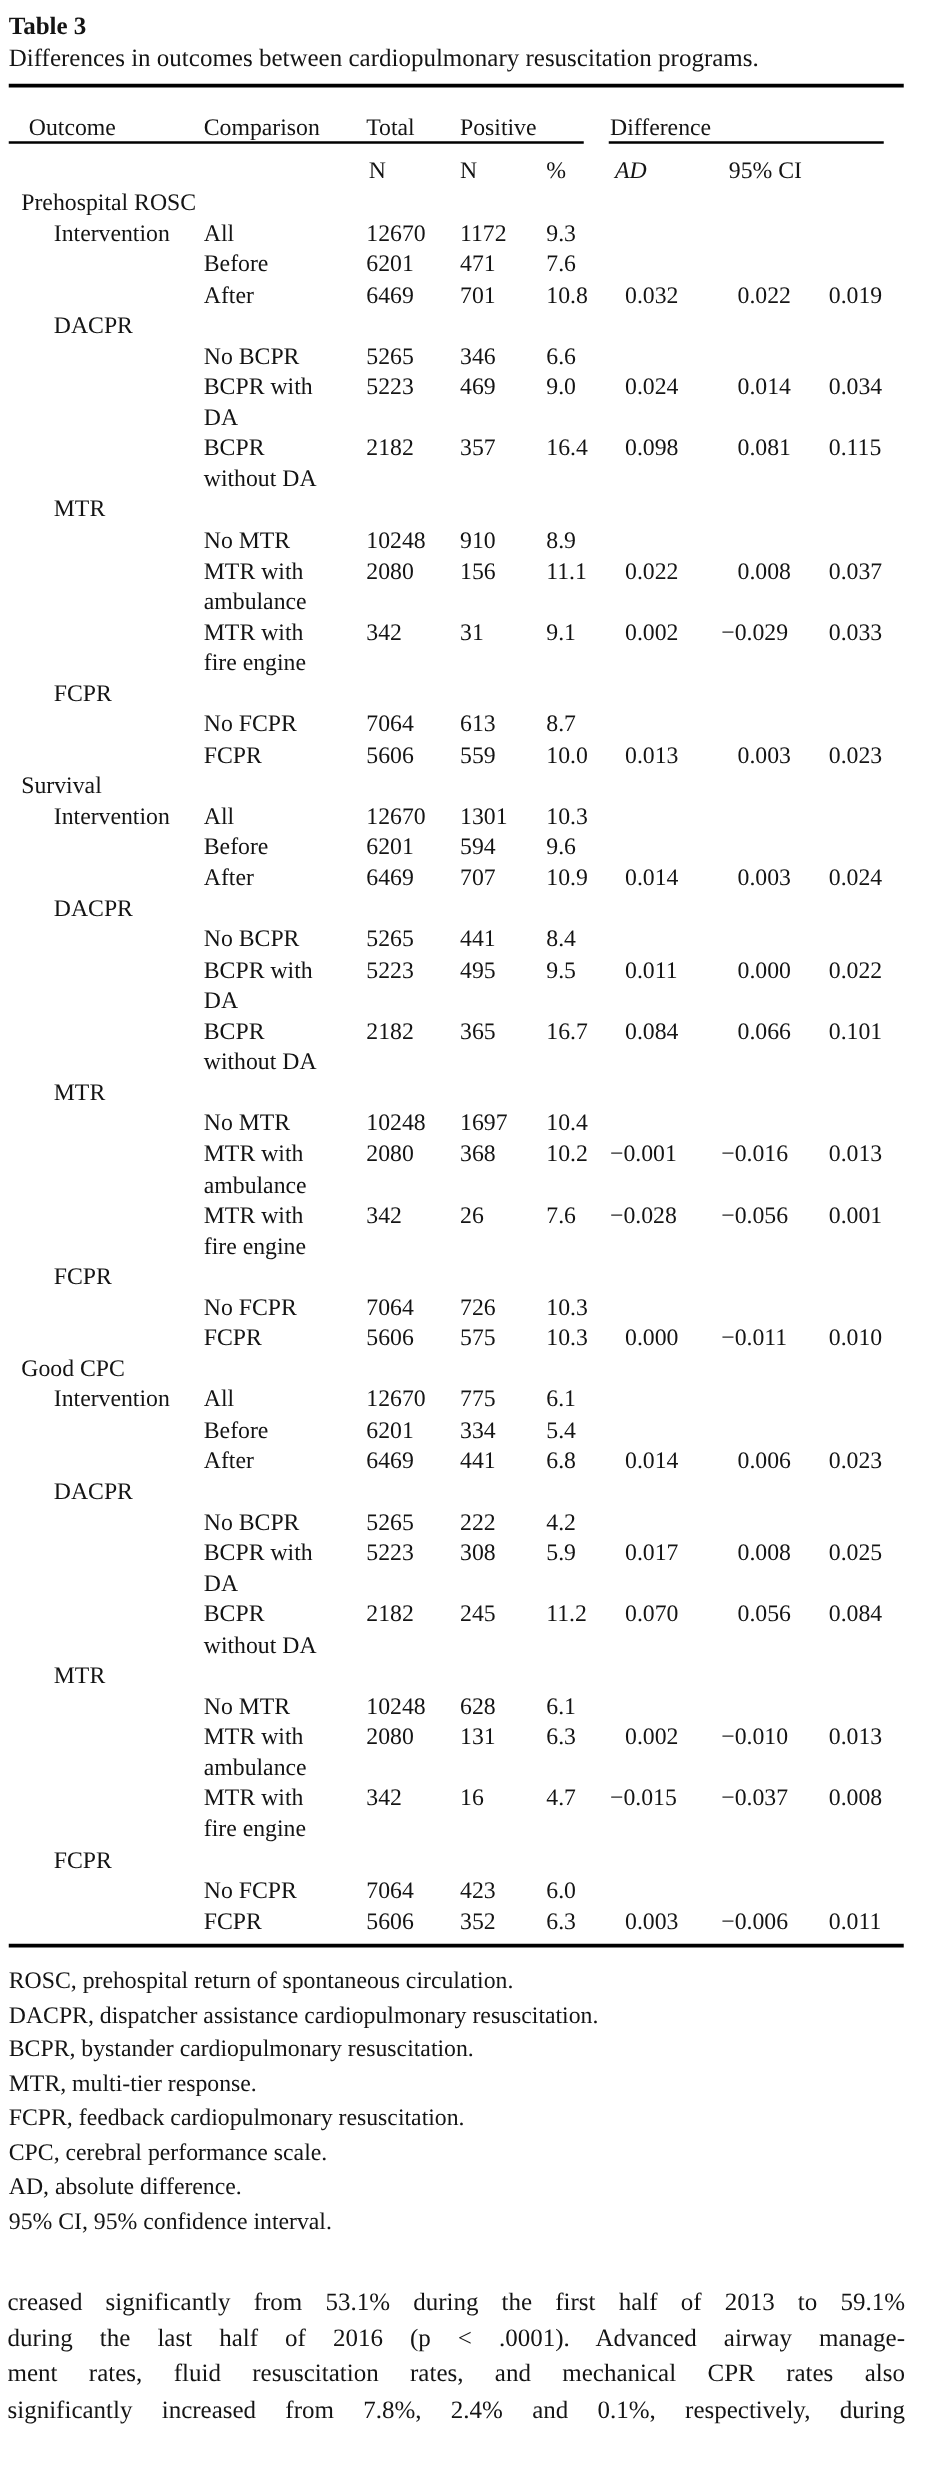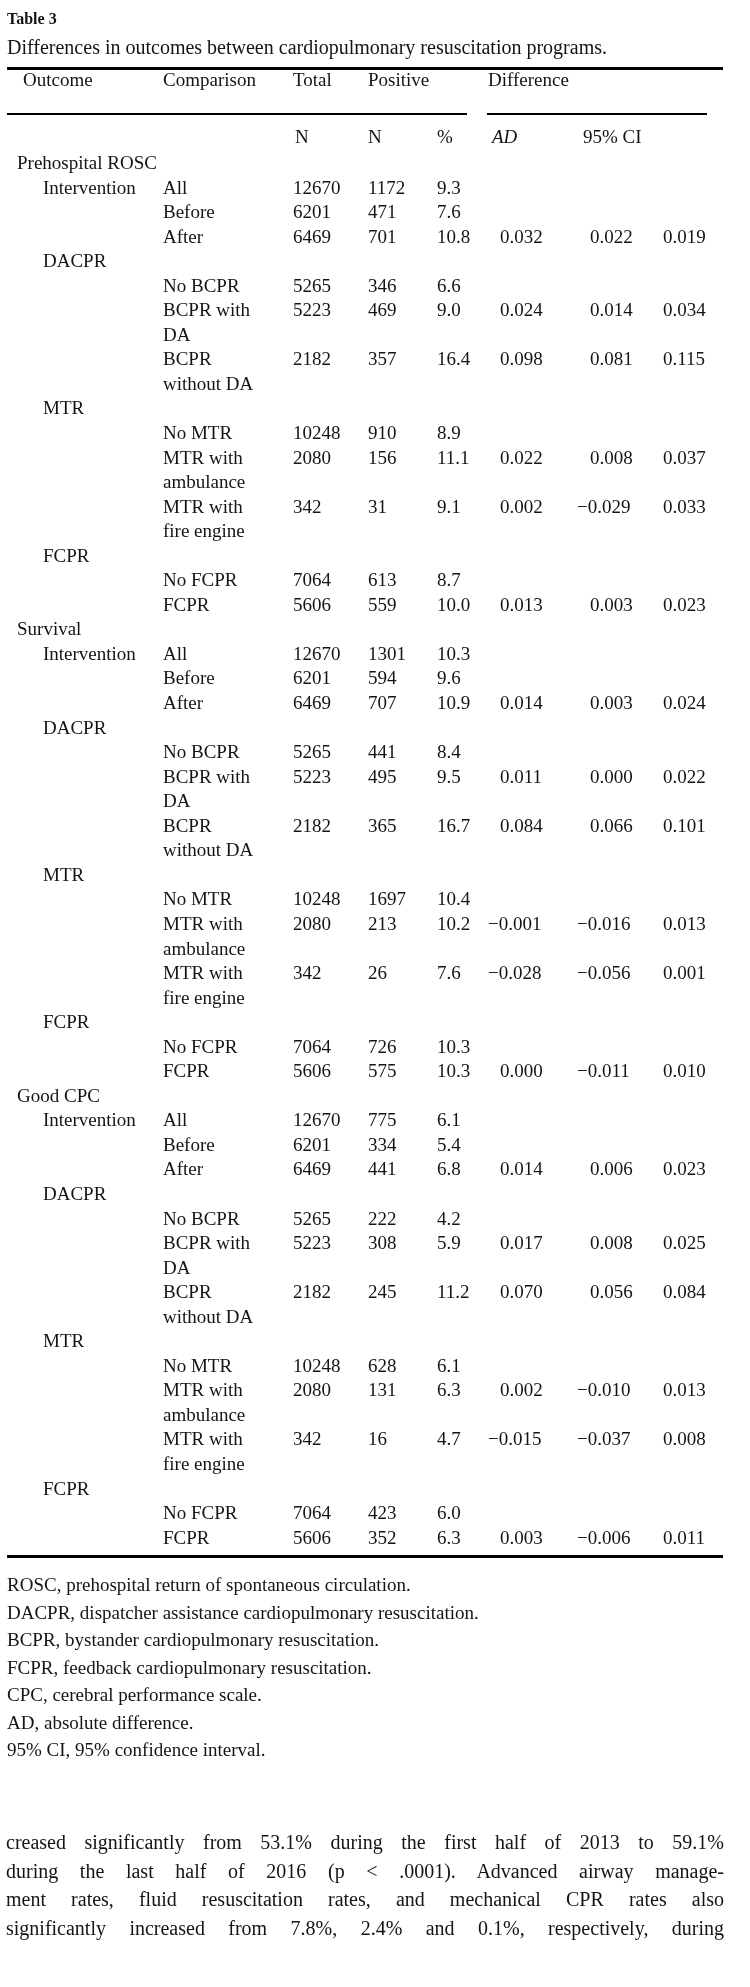--- a/index.html
+++ b/index.html
@@ -8,39 +8,39 @@
     background: #ffffff;
     font-family: "Liberation Serif", serif;
     color: #141414;
     overflow: hidden;
     position: relative;
   }
   .page { position: relative; width: 750px; height: 1987px; background: #fff; }
 
   .tbl-title {
     position: absolute; top: 10px; left: 7px;
-    font-size: 16px; font-weight: bold;
+    font-size: 20px; font-weight: bold;
   }
   .tbl-caption {
     position: absolute; top: 36px; left: 7px; width: 717px;
     font-size: 20px;
   }
 
   .rule { position: absolute; background: #000; }
   .rule-top    { top: 67px;  left: 7px;   width: 716px; height: 2.5px; }
   .rule-mid-l  { top: 113px; left: 7px;   width: 460px; height: 2px; }
   .rule-mid-r  { top: 113px; left: 487px; width: 220px; height: 2px; }
   .rule-bottom { top: 1555px; left: 7px;  width: 716px; height: 2.5px; }
 
   .grid-row {
     display: grid;
     grid-template-columns: 156px 130px 75px 69px 51px 89px 86px 60px;
     width: 716px;
   }
-  .h1 { position: absolute; top: 69px; left: 7px; font-size: 19px; }
+  .h1 { position: absolute; top: 92px; left: 7px; font-size: 19px; }
   .h2 { position: absolute; top: 126px; left: 7px; font-size: 19px; }
   .h1 .g1 { grid-column: 1; padding-left: 16px; }
   .h1 .g2 { grid-column: 2; }
   .h1 .g3 { grid-column: 3; }
   .h1 .g4 { grid-column: 4 / 6; }
   .h1 .g6 { grid-column: 6 / 9; }
   .h2 .g3 { grid-column: 3; padding-left: 2px; }
   .h2 .g4 { grid-column: 4; }
   .h2 .g5 { grid-column: 5; }
   .h2 .g6 { grid-column: 6; padding-left: 4px; font-style: italic; }
@@ -356,21 +356,21 @@
     <div class="cell c-p">10.4</div>
     <div class="cell c-ad"></div>
     <div class="cell c-lo"></div>
     <div class="cell c-hi"></div>
   </div>
       <div class="grid-row trow">
     <div class="cell c-o lvl1"></div>
     <div class="cell c-c">MTR with
 ambulance</div>
     <div class="cell c-t">2080</div>
-    <div class="cell c-n">213</div>
+    <div class="cell c-n">368</div>
     <div class="cell c-p">10.2</div>
     <div class="cell c-ad neg">−0.001</div>
     <div class="cell c-lo neg">−0.016</div>
     <div class="cell c-hi">0.013</div>
   </div>
       <div class="grid-row trow">
     <div class="cell c-o lvl1"></div>
     <div class="cell c-c">MTR with
 fire engine</div>
     <div class="cell c-t">342</div>
@@ -565,20 +565,21 @@
     <div class="cell c-hi">0.011</div>
   </div>
     </div>
 
   <div class="rule rule-bottom"></div>
 
   <div id="footnotes">
       <div class="fn-line">ROSC, prehospital return of spontaneous circulation.</div>
       <div class="fn-line">DACPR, dispatcher assistance cardiopulmonary resuscitation.</div>
       <div class="fn-line">BCPR, bystander cardiopulmonary resuscitation.</div>
+      <div class="fn-line">MTR, multi-tier response.</div>
       <div class="fn-line">FCPR, feedback cardiopulmonary resuscitation.</div>
       <div class="fn-line">CPC, cerebral performance scale.</div>
       <div class="fn-line">AD, absolute difference.</div>
       <div class="fn-line">95% CI, 95% confidence interval.</div>
     </div>
 
   <div id="paragraph">
       <div class="para-line">creased significantly from 53.1% during the first half of 2013 to 59.1%</div>
       <div class="para-line">during the last half of 2016 (p &lt; .0001). Advanced airway manage-</div>
       <div class="para-line">ment rates, fluid resuscitation rates, and mechanical CPR rates also</div>

